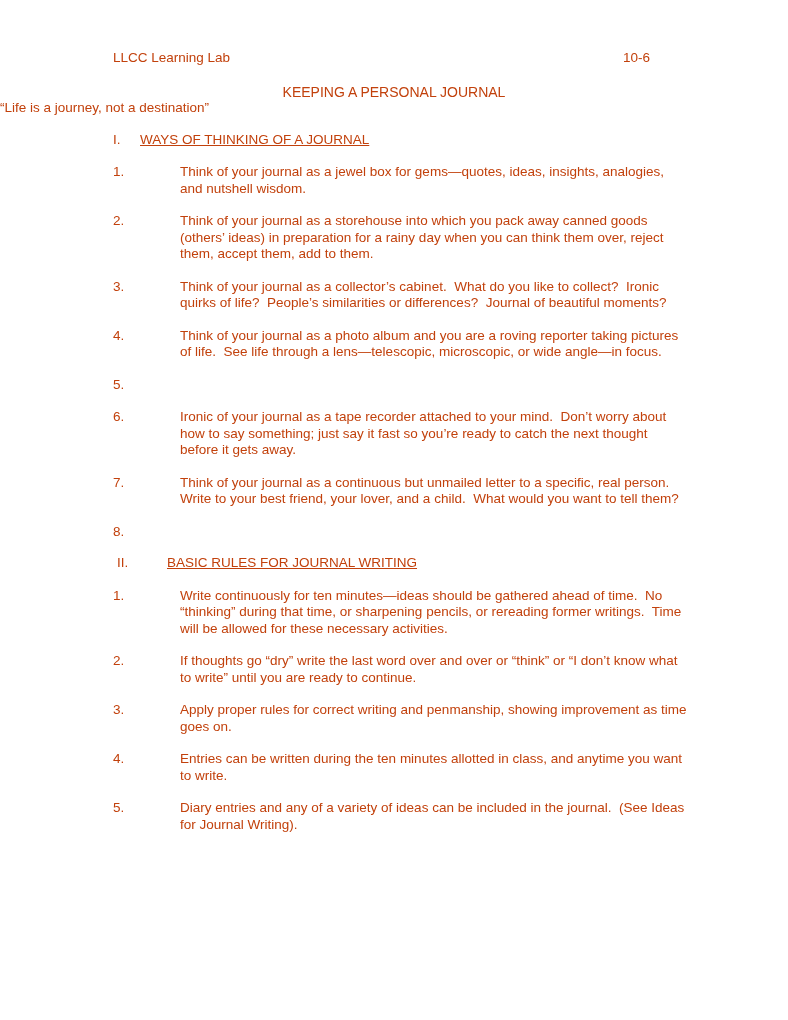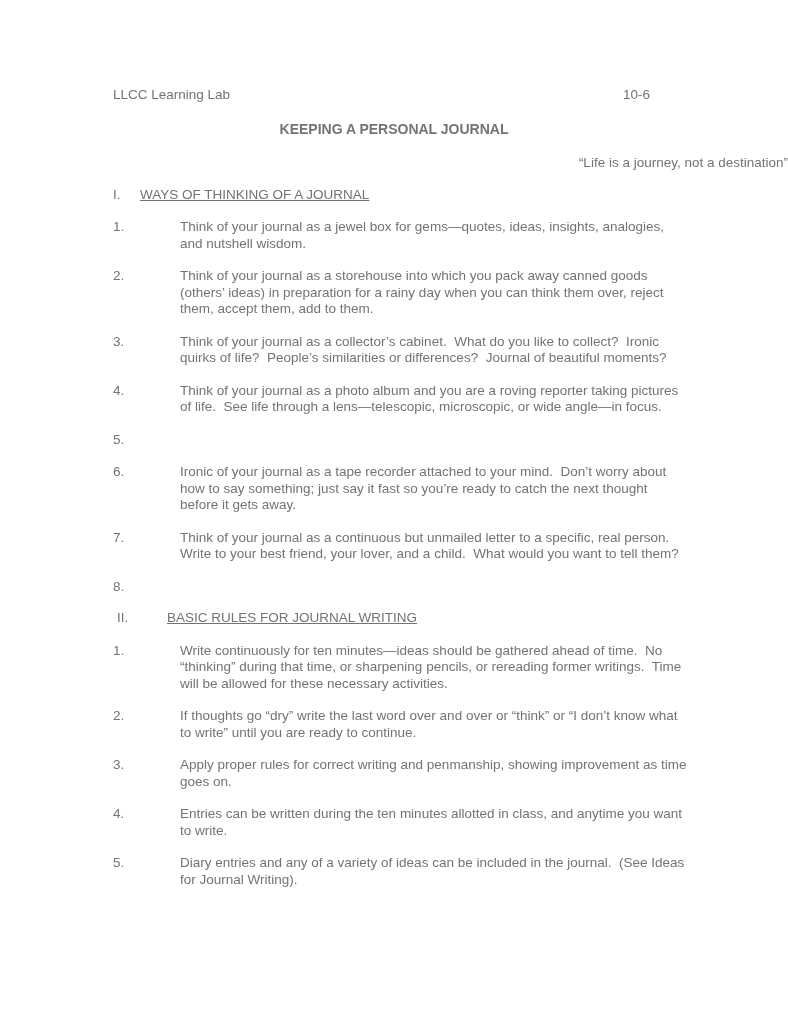--- a/index.html
+++ b/index.html
@@ -2,42 +2,41 @@
 <html><head>
 <meta charset="utf-8">
 <style>
   html, body { margin: 0; padding: 0; background: #ffffff; }
   .page {
     position: relative;
     width: 788px;
     height: 1020px;
     margin: 0 auto;
     background: #ffffff;
-    color: #737373;
+    color: #c2410c;
     font-family: "Liberation Sans", "DejaVu Sans", sans-serif;
     font-size: 13.5px;
     line-height: 16.5px;
     box-sizing: border-box;
-    padding-top: 87px;
+    padding-top: 50px;
     overflow: hidden;
   }
   .header {
     display: flex;
     justify-content: space-between;
     padding: 0 138px 0 113px;
   }
   .title {
     text-align: center;
-    font-weight: bold;
+    font-weight: normal;
     font-size: 14px;
     margin-top: 17px;
   }
   .quote {
-    text-align: right;
-    margin-top: 18px;
+    text-align: left;
   }
   .content {
     padding: 0 30px 0 113px;
   }
   .sec-head {
     display: flex;
     margin-top: 15px;
   }
   .sec-head .numeral { width: 27px; flex: none; }
   .sec.two .sec-head .numeral { width: 54px; padding-left: 4px; box-sizing: border-box; }

